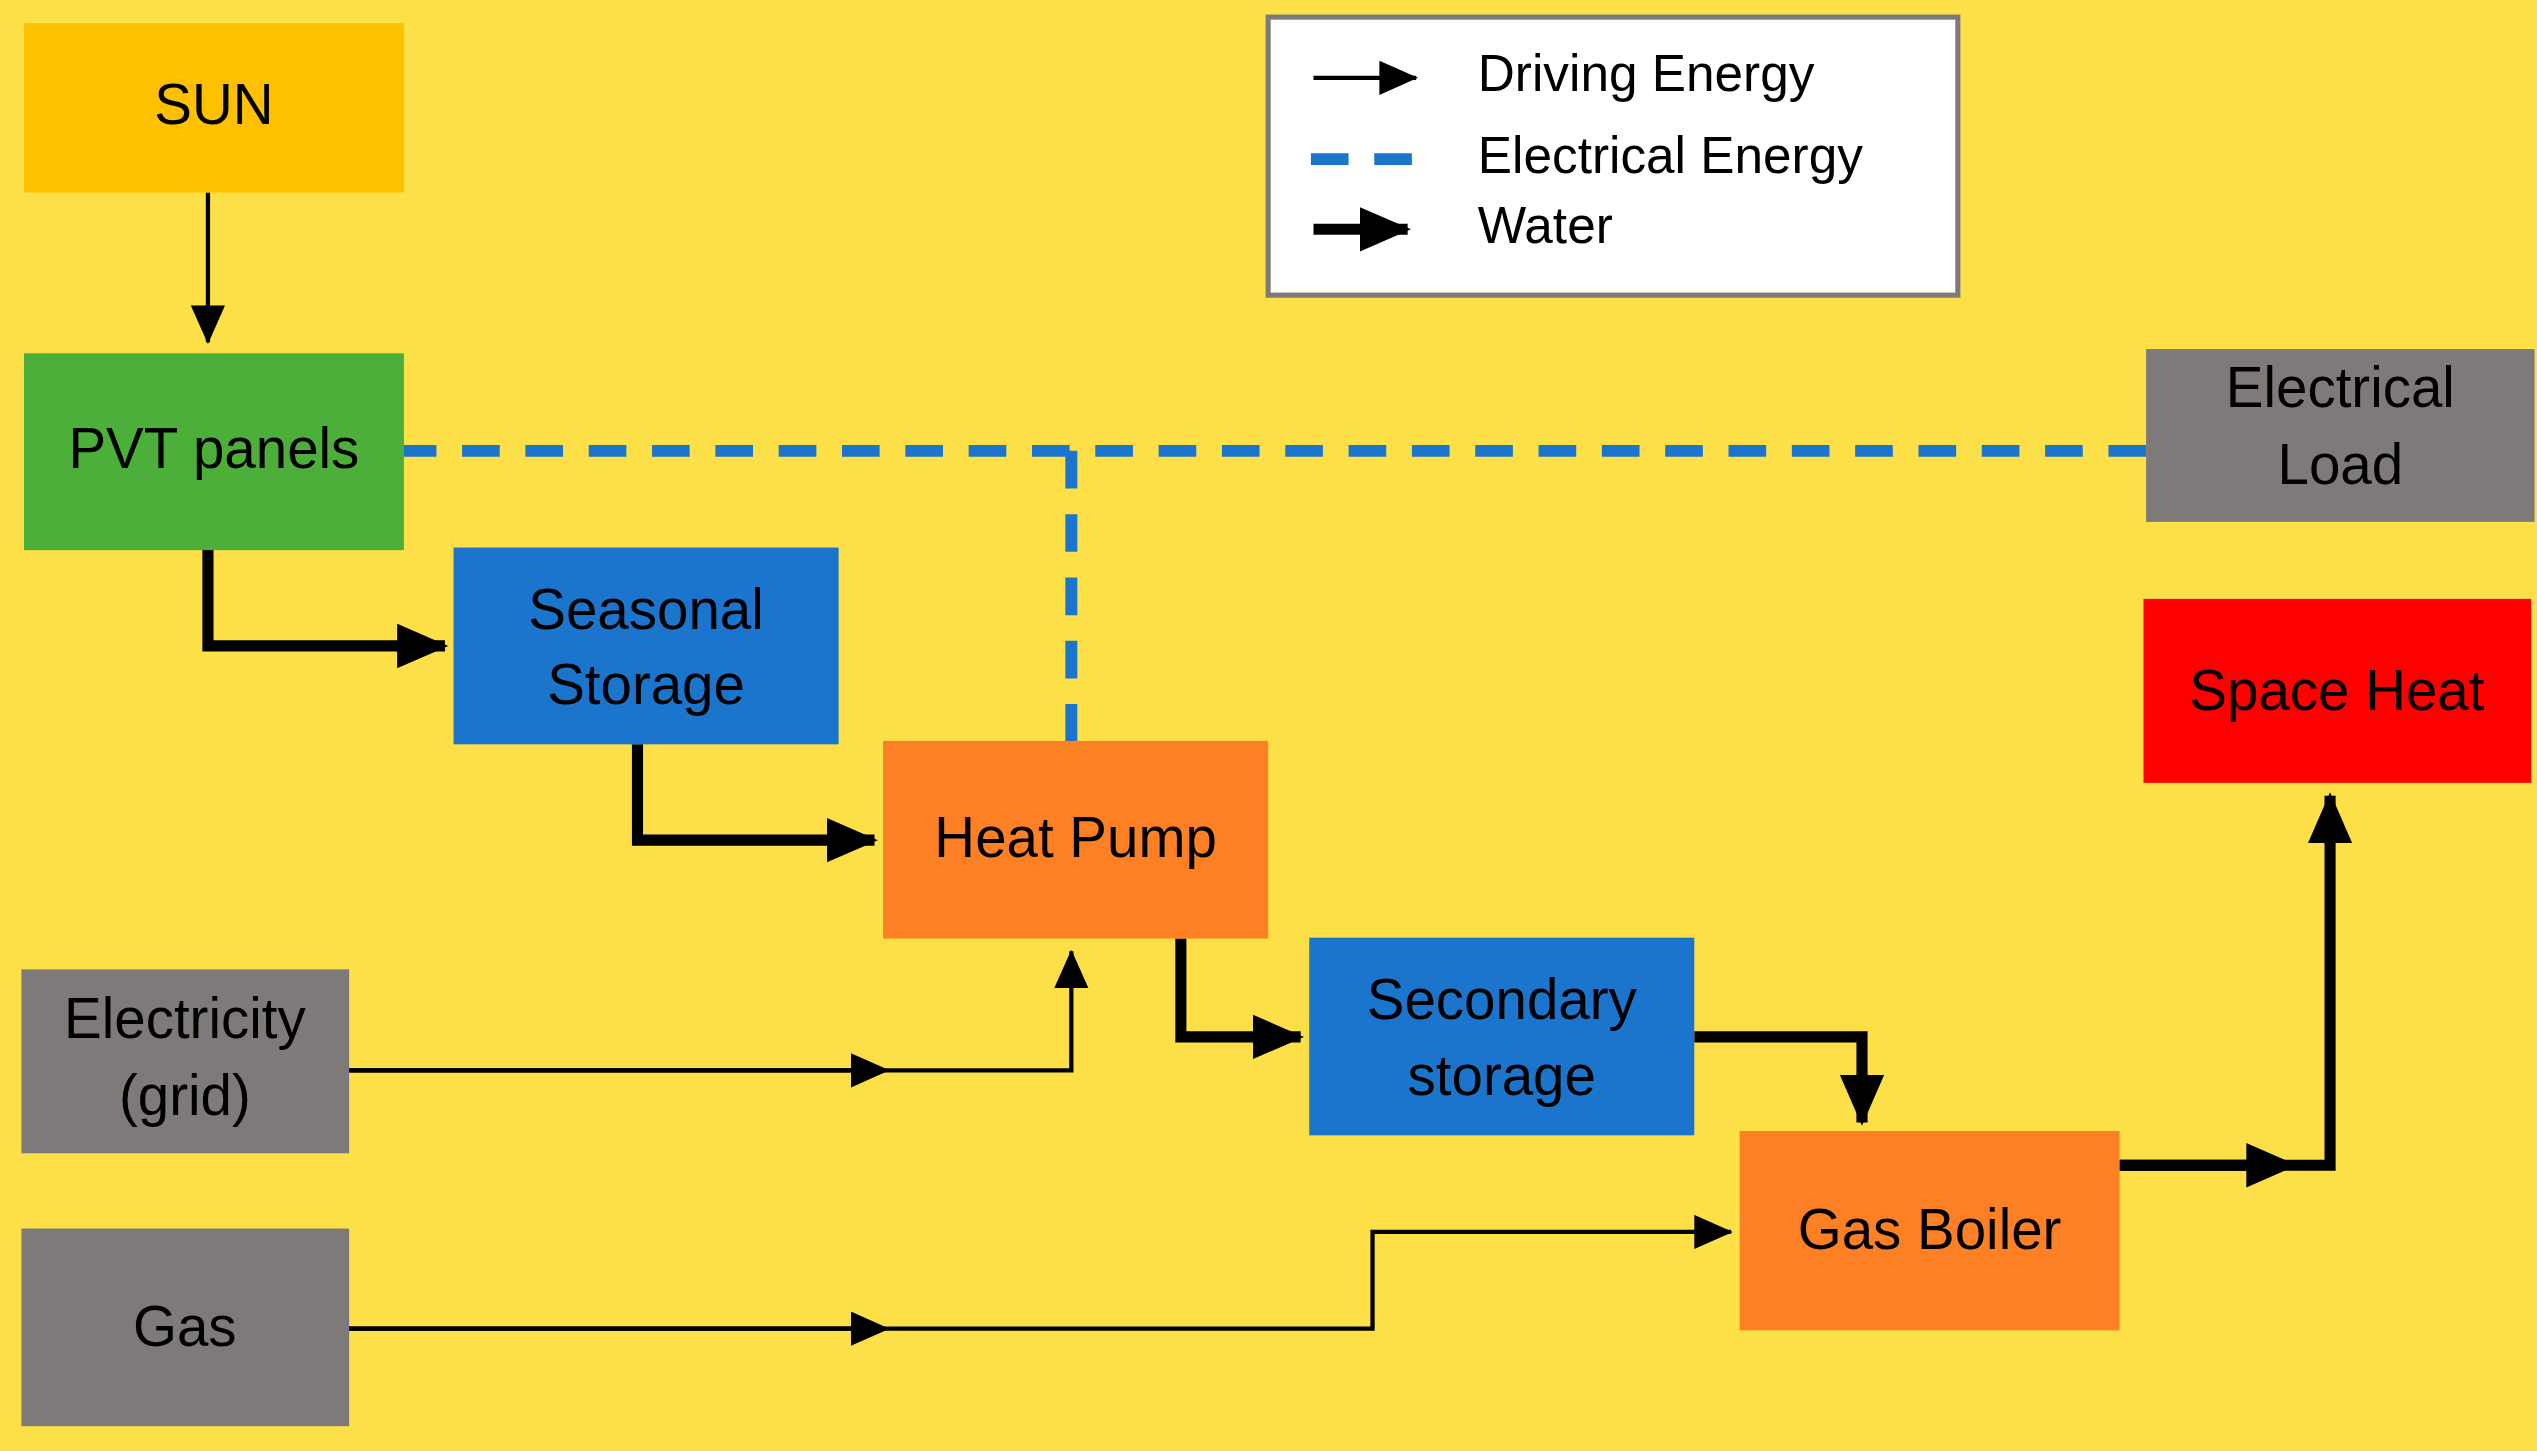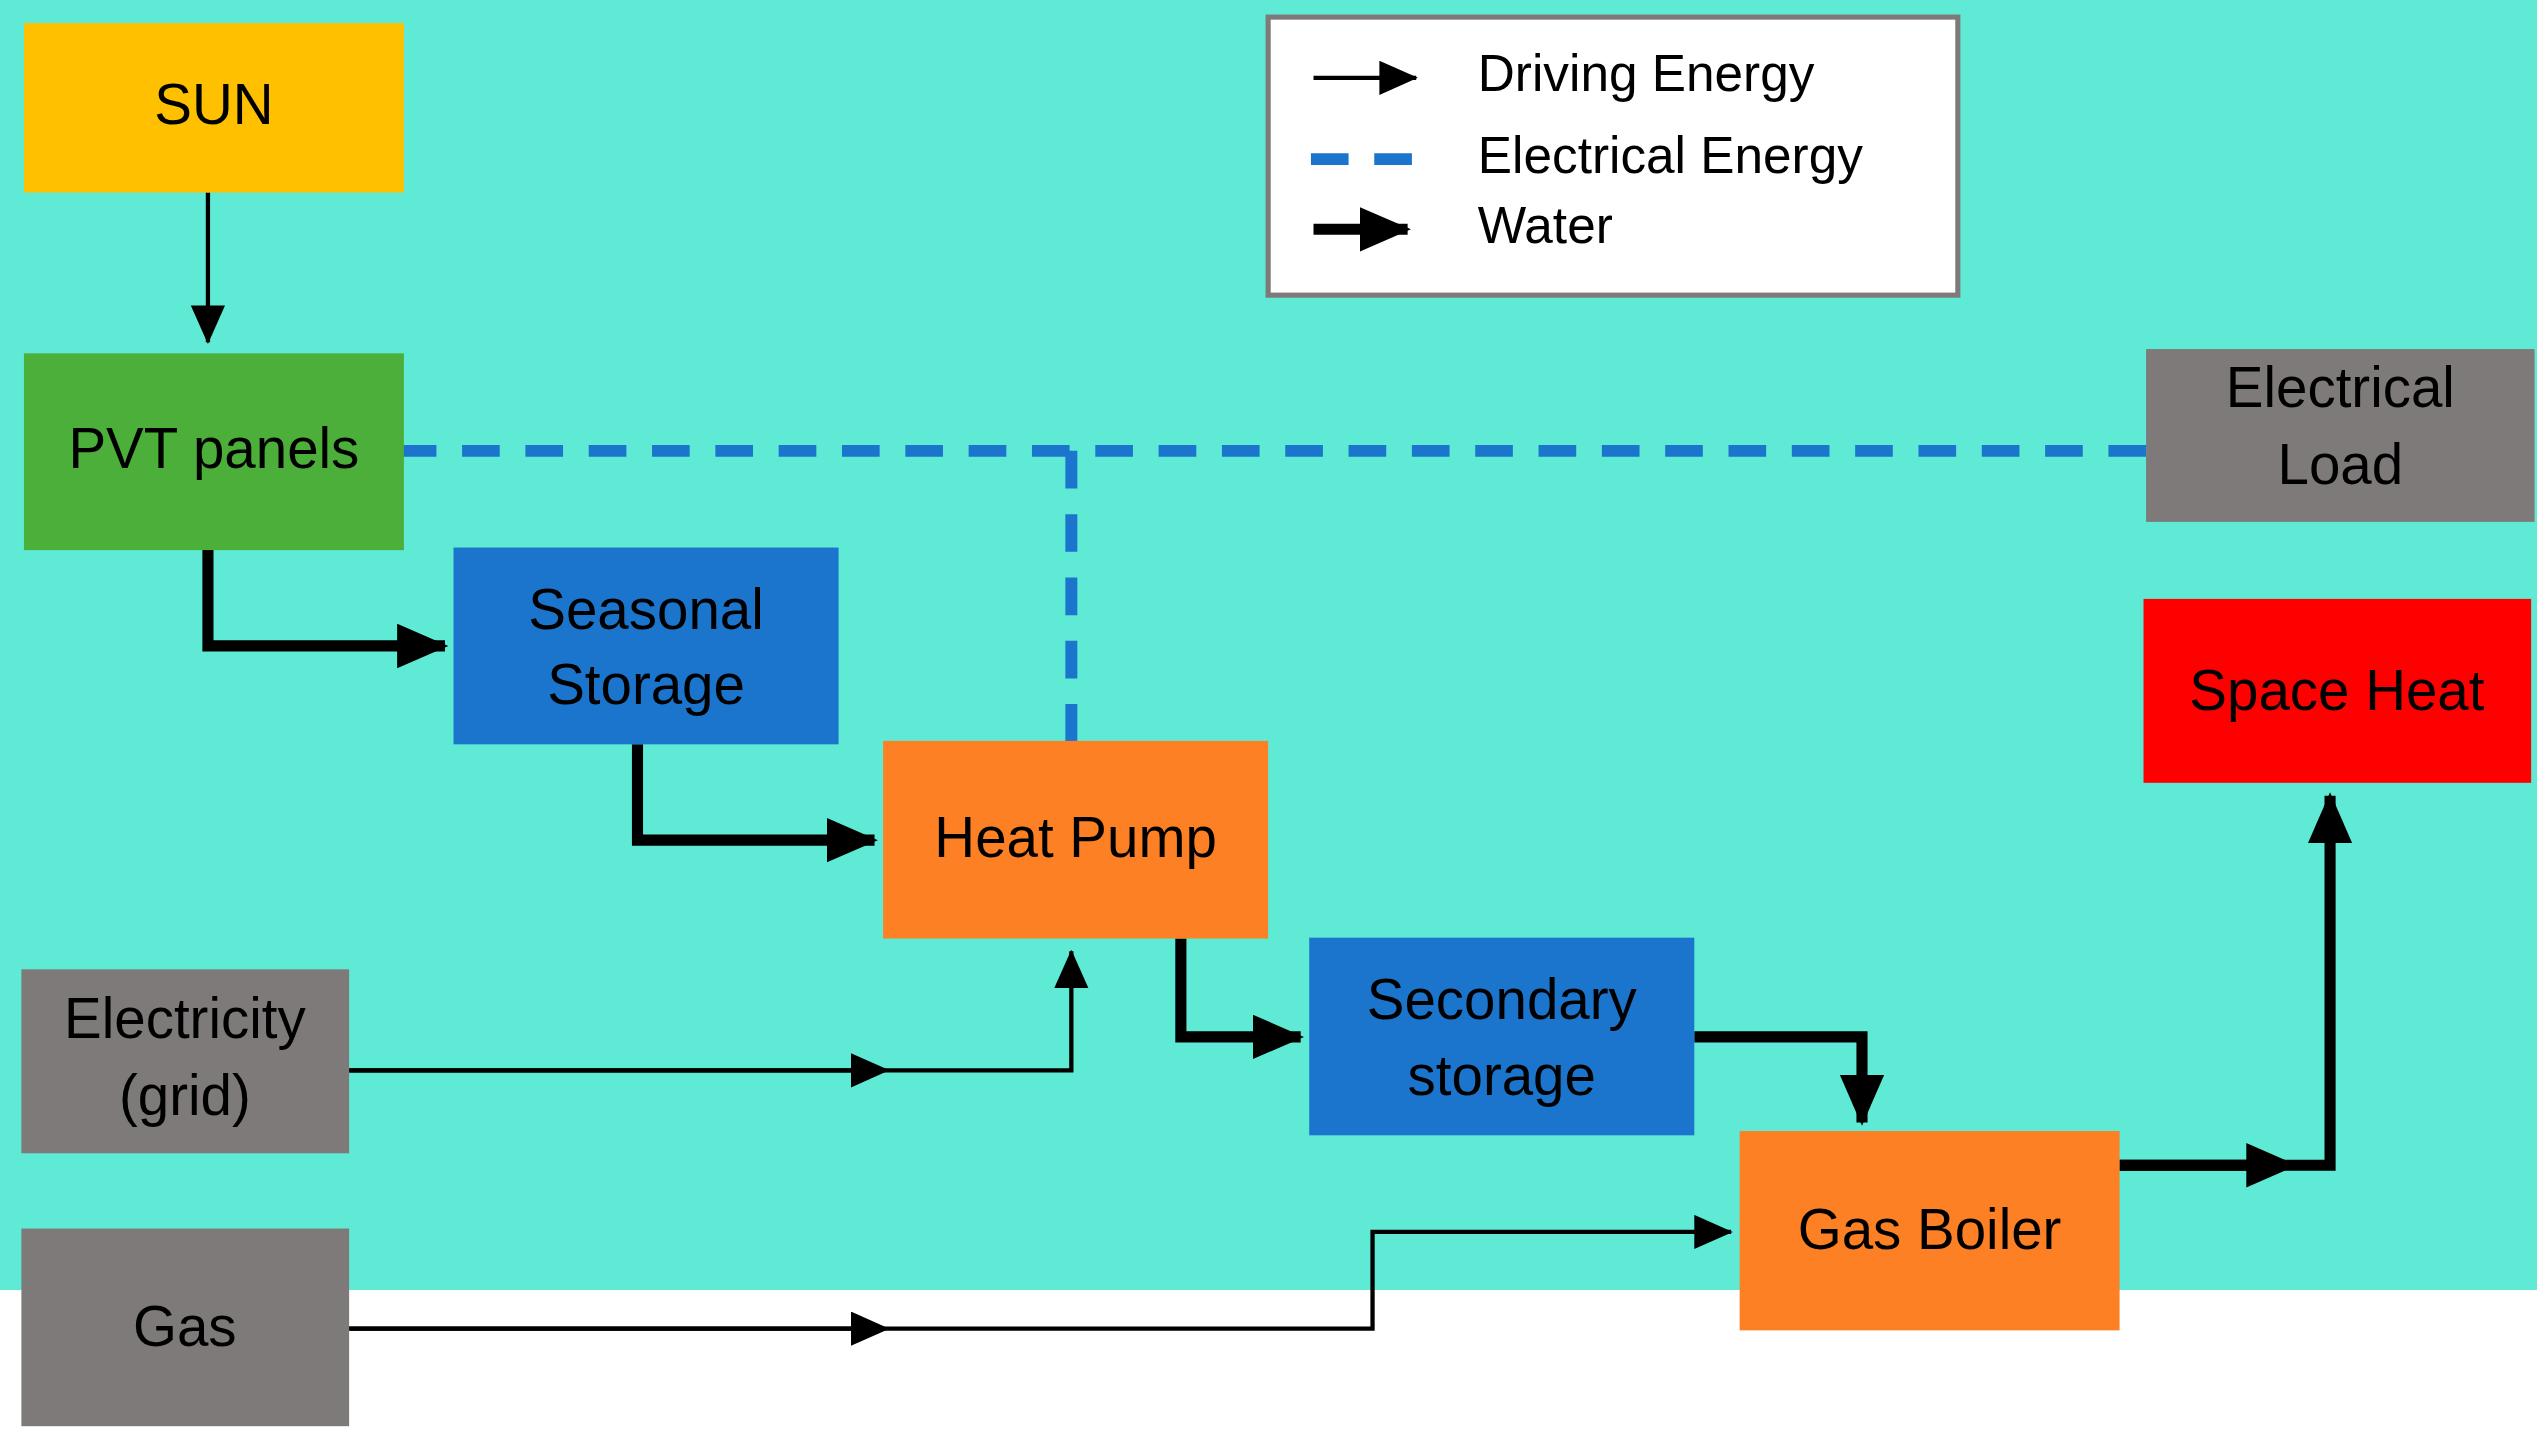--- a/index.html
+++ b/index.html
@@ -10,22 +10,22 @@
   }
   body {
     width: 2538px;
     height: 1451px;
     font-family: "Liberation Sans", sans-serif;
     overflow: hidden;
   }
   #diagram-root {
     position: relative;
     width: 2538px;
-    height: 1290px;
-    background: #5eead4;
+    height: 1451px;
+    background: #fde047;
   }
   svg#flow-canvas {
     position: absolute;
     top: 0;
     left: 0;
     width: 2538px;
     height: 1451px;
     display: block;
   }
   .node-rect {

